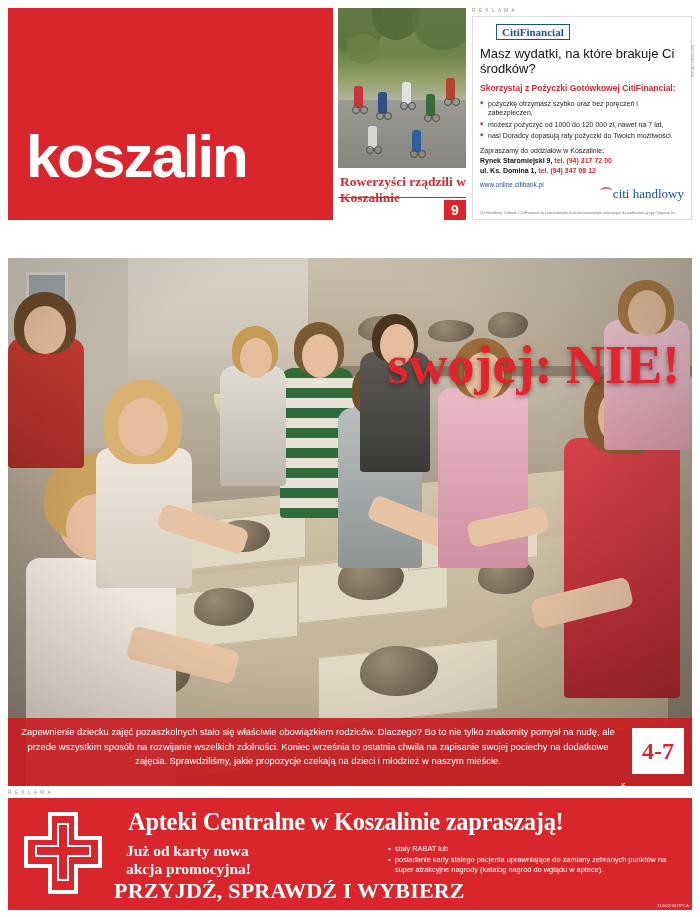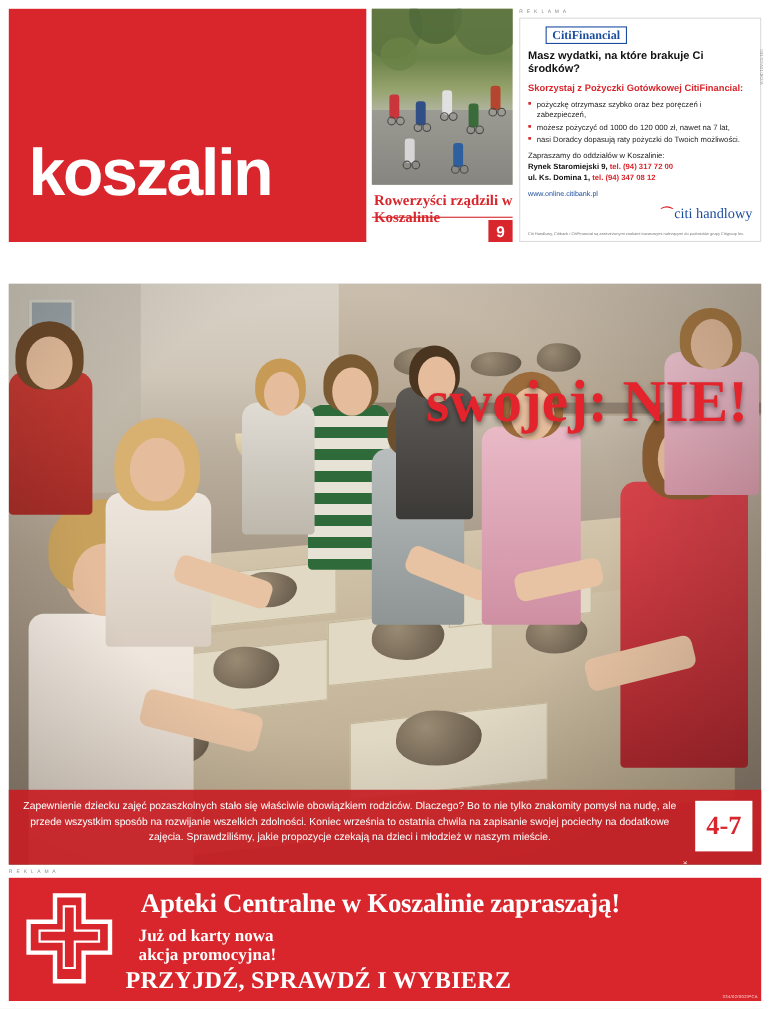--- a/index.html
+++ b/index.html
@@ -83,21 +83,21 @@
     background: #ffffff; border: 1px solid #dcdcdc;
     padding: 5px 7px;
   }
   .citi-logo-box {
     display: inline-block; border: 1px solid #1c4ea0; padding: 1px 5px;
     color: #1c4ea0; font-size: 11px; font-weight: bold;
     font-family: "Liberation Serif", serif;
     margin-left: 16px;
   }
   .ad-q {
-    margin-top: 6px; font-size: 10px; font-weight: bold; color: #111;
+    margin-top: 6px; font-size: 13px; font-weight: normal; color: #111;
   }
   .ad-red {
     margin-top: 7px; font-size: 8.5px; font-weight: bold; color: #d8262c; line-height: 1.25;
   }
   .ad-list { margin-top: 5px; }
   .ad-list li {
     list-style: none; position: relative; padding-left: 8px;
     font-size: 7px; line-height: 1.35; color: #222; margin-bottom: 2px;
   }
   .ad-list li:before {
@@ -468,18 +468,22 @@
     <svg class="ab-logo" viewBox="0 0 82 86">
       <path d="M28 4 H54 V28 H78 V56 H54 V82 H28 V56 H4 V28 H28 Z" fill="none" stroke="#ffffff" stroke-width="4"></path>
       <path d="M36 14 H46 V36 H68 V46 H46 V70 H36 V46 H14 V36 H36 Z" fill="none" stroke="#ffffff" stroke-width="2"></path>
     </svg>
     <div class="ab-title">Apteki Centralne w Koszalinie zapraszają!</div>
     <div class="ab-sub">
       <span>Już od karty nowa</span><br>
       <span>akcja promocyjna!</span>
     </div>
     <div class="ab-right">
+      <ul>
+        <li>stały RABAT    lub</li>
+        <li>posiadanie karty stałego pacjenta uprawniające do zamiany zebranych punktów na super atrakcyjne nagrody (katalog nagród do wglądu w aptece).</li>
+      </ul>
     </div>
     <div class="ab-bottomline">PRZYJDŹ, SPRAWDŹ I WYBIERZ</div>
     <div class="ab-code">334/02/002/PCA</div>
   </div>
 
 </div>
 
 </body></html>

